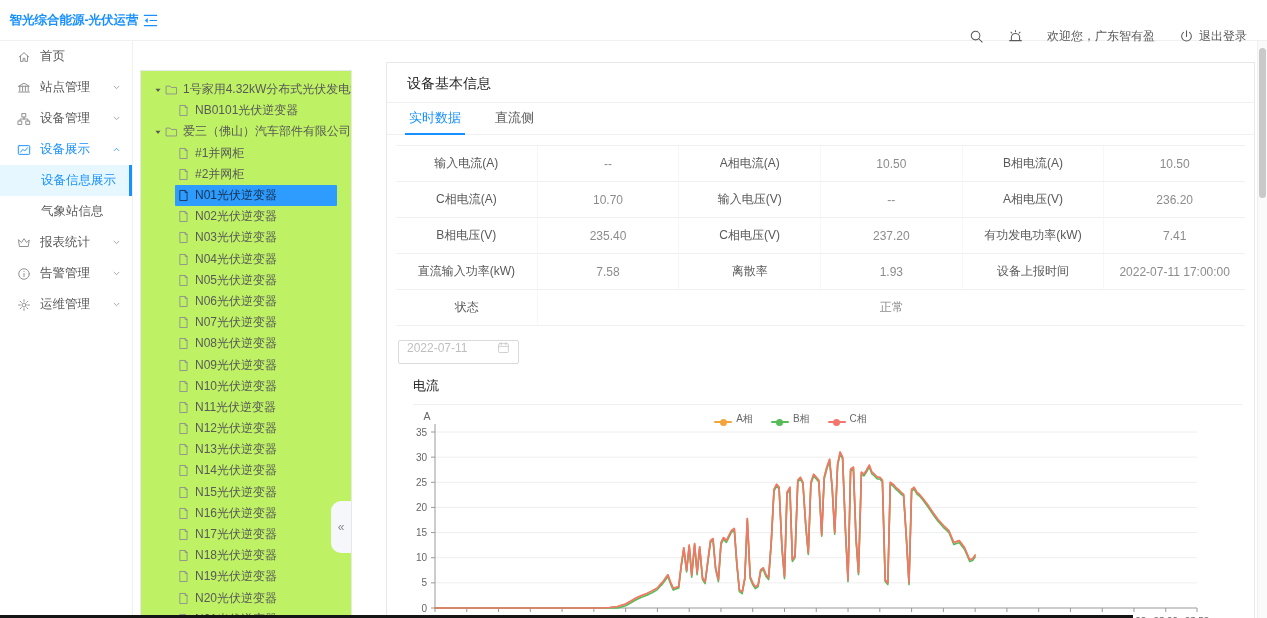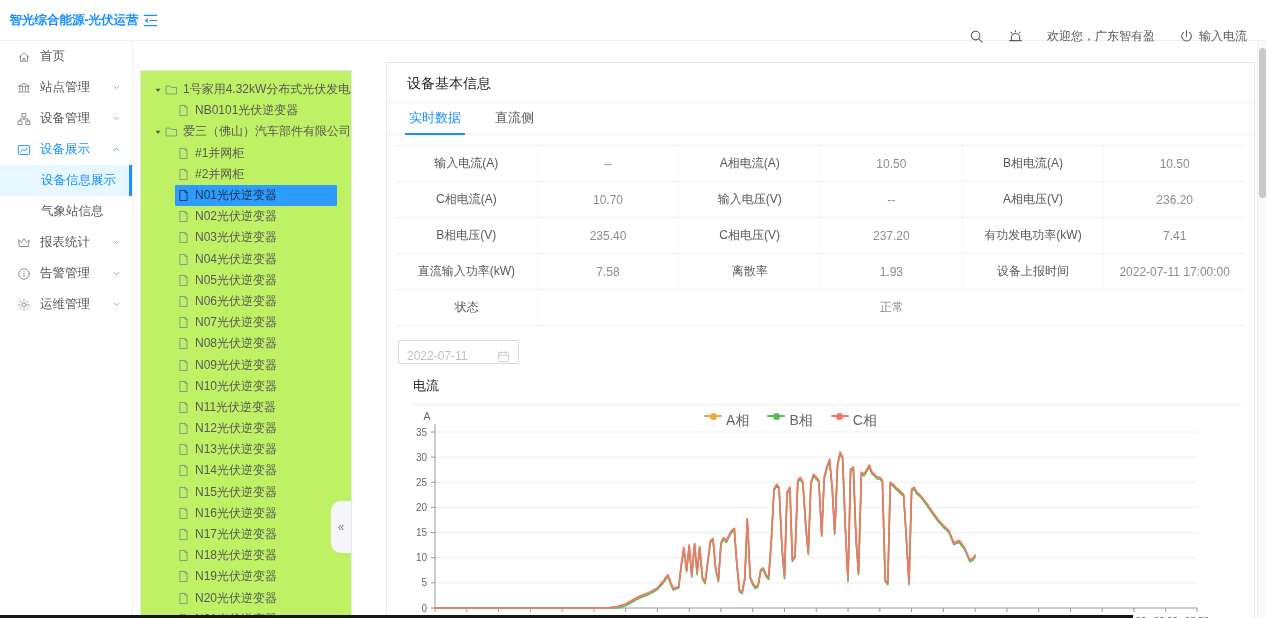--- a/index.html
+++ b/index.html
@@ -44,26 +44,26 @@
   .tab.active{color:#1890ff;font-weight:500;}
   .tab.active:after{content:"";position:absolute;left:-4px;right:-4px;bottom:-1px;height:2px;background:#1890ff;}
   .info-table{margin:10px 9px 0;border-top:1px solid #f0f0f0;}
   .irow{display:flex;height:35px;border-bottom:1px solid #f0f0f0;}
   .icell{flex:1;display:flex;align-items:center;justify-content:center;font-size:12px;border-left:1px solid #f7f7f7;overflow:hidden;}
   .icell:first-child{border-left:none;}
   .icell.lab{color:#595959;}
   .icell.val{color:#8c8c8c;}
   .icell.span5{flex:5;}
   .date-box{margin:14px 0 0 11px;width:121px;height:24px;box-sizing:border-box;border:1px solid #d9d9d9;border-radius:2px;
-            display:flex;align-items:flex-end;justify-content:space-between;padding:0 8px;font-size:12px;color:#bfbfbf;cursor:pointer;}
+            display:flex;align-items:flex-start;justify-content:space-between;padding:0 8px;font-size:12px;color:#bfbfbf;cursor:pointer;}
   .date-box .cal{color:#c9c9c9;font-size:13px;display:flex;align-items:center;}
   .chart-title{margin:13px 0 0 26px;font-size:13px;color:#262626;padding-bottom:9px;border-bottom:1px solid #f0f0f0;margin-right:12px;}
   .chart-area{position:relative;height:235px;}
   .legend{position:absolute;top:7px;left:0;right:60px;display:flex;justify-content:center;gap:18px;z-index:2;}
-  .lg-item{display:flex;align-items:flex-start;gap:4px;font-size:14px;color:#666;cursor:pointer;}
+  .lg-item{display:flex;align-items:flex-end;gap:4px;font-size:10px;color:#666;cursor:pointer;}
   .lg-mark{position:relative;width:18px;height:8px;flex:none;}
   .lg-mark .ln{position:absolute;left:0;right:0;top:3px;height:2px;border-radius:1px;}
   .lg-mark .dt{position:absolute;left:5.5px;top:0.5px;width:7px;height:7px;border-radius:50%;}
   
   .vscroll{position:absolute;right:0;top:41px;bottom:0;width:9px;background:#fafafa;border-left:1px solid #f0f0f0;z-index:7;}
   .vthumb{position:absolute;right:1px;top:7px;width:7px;height:150px;background:#c9c9c9;border-radius:4px;cursor:pointer;}
   .bottom-strip{position:absolute;left:0;bottom:0;width:1133px;height:3px;background:#151515;z-index:8;}
   svg.glyph{display:block;}
 </style>
 </head>
@@ -91,21 +91,21 @@
             <path stroke="currentColor" stroke-width="1.1" fill="none" stroke-linecap="round" stroke-linejoin="round" d="M3.6 12V9.2a4.4 4.4 0 0 1 8.8 0V12M1.8 12.4h12.4M8 1.6v1.2M3.2 3.4l.9.9M12.8 3.4l-.9.9"></path>
           </svg>
         </span>
       <span>欢迎您，广东智有盈</span>
       <span class="logout">
         <span class="tb-ic" id="ic-power">
             <svg class="glyph" width="1em" height="1em" viewBox="0 0 16 16">
               <path stroke="currentColor" stroke-width="1.1" fill="none" stroke-linecap="round" stroke-linejoin="round" d="M8 1.8V8M4.8 3.6a5.2 5.2 0 1 0 6.4 0"></path>
             </svg>
           </span>
-        <span>输入电流</span>
+        <span>退出登录</span>
       </span>
     </div>
   </div>
 
   <div class="sidebar" id="sidebar">
       <div class="menu-item">
         <span class="mi-ic">
           <svg class="glyph" width="1em" height="1em" viewBox="0 0 16 16">
             <path stroke="currentColor" stroke-width="1.1" fill="none" stroke-linecap="round" stroke-linejoin="round" d="M2.5 8 8 3l5.5 5M4 7v6h3v-3.5h2V13h3V7"></path>
           </svg>

